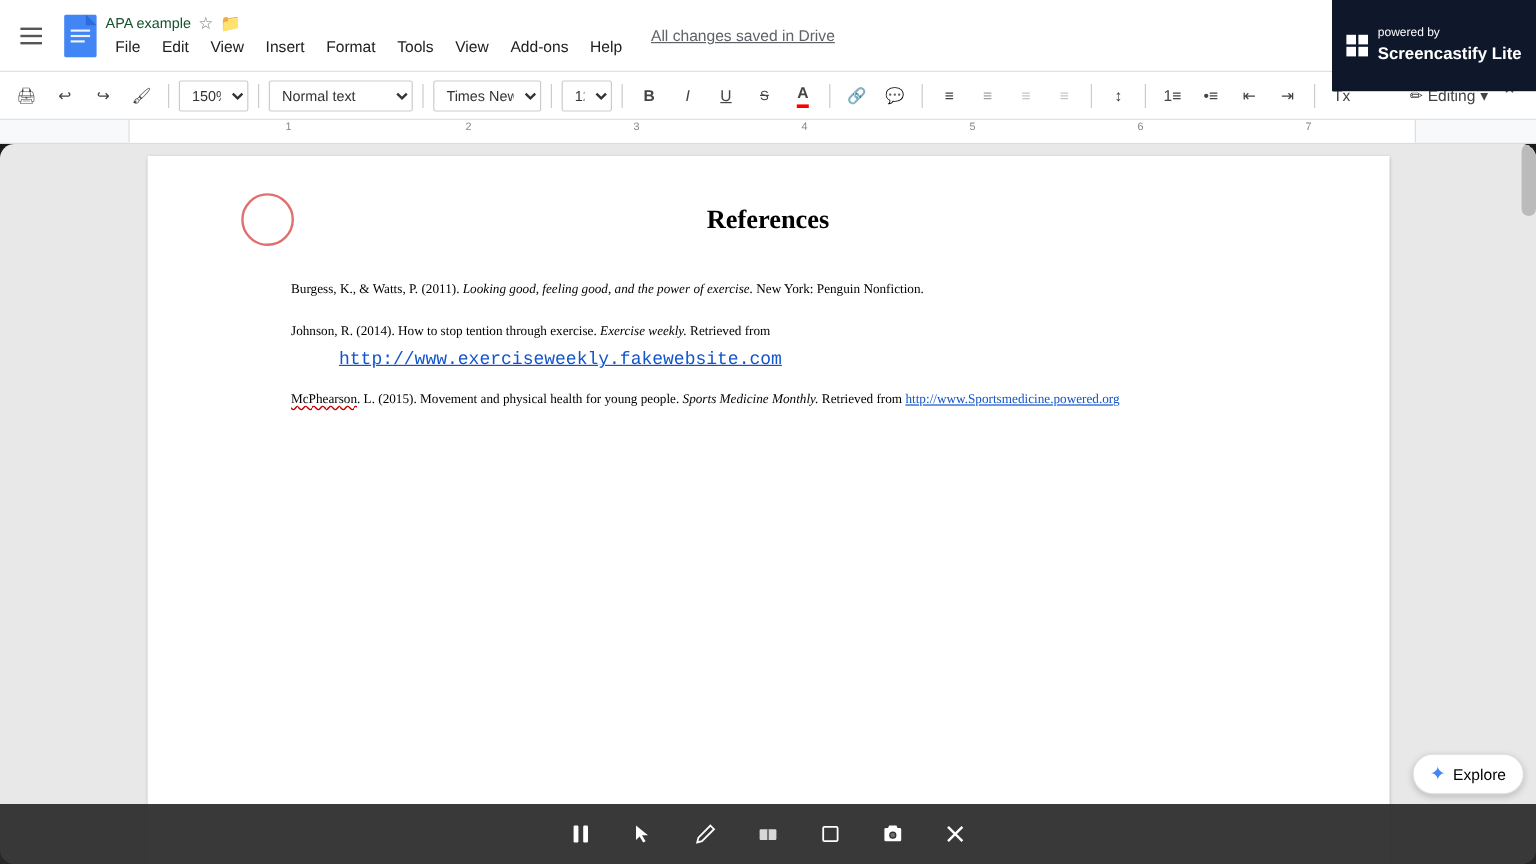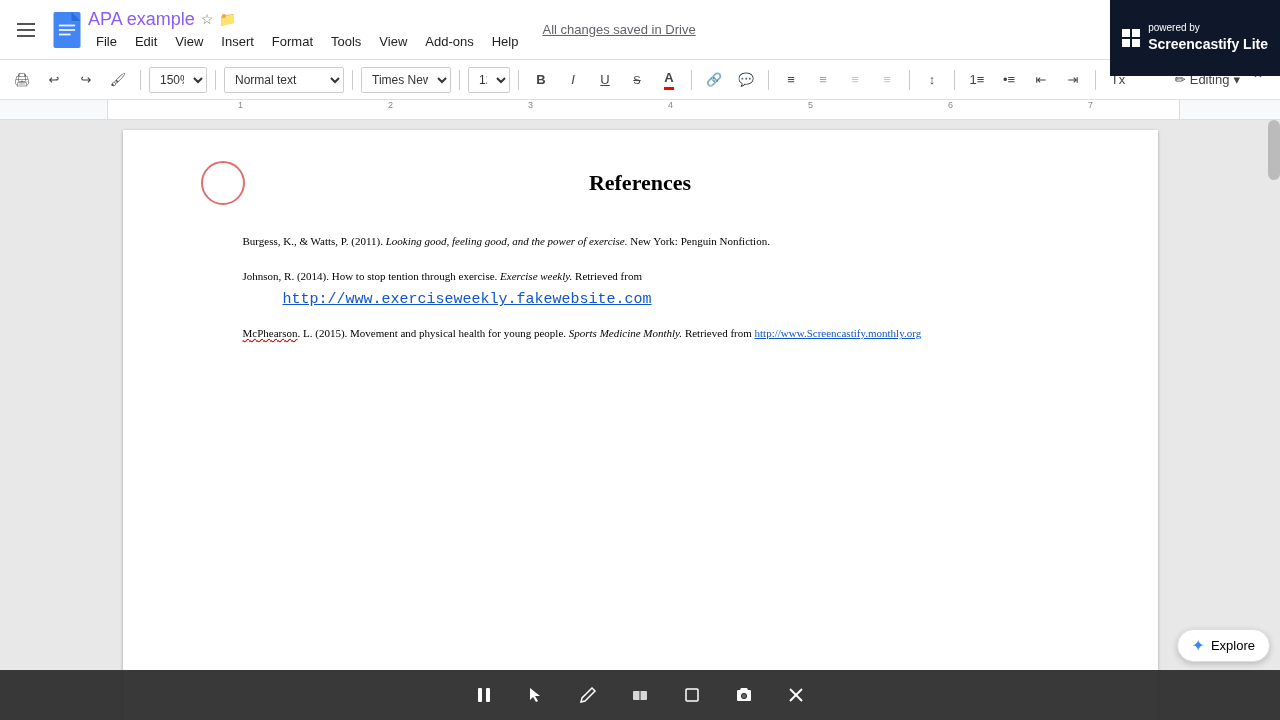--- a/index.html
+++ b/index.html
@@ -51,22 +51,22 @@
       justify-content: center;
     }
 
     #doc-title-row {
       display: flex;
       align-items: center;
       gap: 6px;
     }
 
     #doc-title {
-      font-size: 18px;
-      color: #8b5cf6;
+      font-size: 12px;
+      color: #14532d;
       font-weight: 400;
     }
 
     #star-icon, #folder-icon {
       font-size: 14px;
       color: #757575;
       cursor: pointer;
     }
 
     #menu-bar {
@@ -213,20 +213,21 @@
       color: #888;
       text-align: center;
     }
 
     
     #main-area {
       background: #e8e8e8;
       height: calc(720px - 60px - 40px - 20px);
       overflow: hidden;
       position: relative;
+      border-radius: 12px;
     }
 
     
     #doc-page {
       background: #fff;
       width: 1035px;
       margin: 0 auto;
       margin-top: 10px;
       min-height: 620px;
       box-shadow: 0 1px 3px rgba(0,0,0,0.3);
@@ -526,21 +527,21 @@
     </div>
 
     <div class="ref-entry">
       <span>Johnson, R. (2014). How to stop tention through exercise. </span><em>Exercise weekly.</em><span> Retrieved from</span>
     </div>
     <div style="padding-left: 40px; margin-top: -10px; margin-bottom: 16px; font-family: Liberation Mono, monospace; font-size: 15px;">
       <a class="ref-link" href="#">http://www.exerciseweekly.fakewebsite.com</a>
     </div>
 
     <div class="ref-entry">
-      <span class="squiggly-underline">McPhearson</span><span>. L. (2015). Movement and physical health for young people. </span><em>Sports Medicine Monthly.</em><span> Retrieved from </span><a class="ref-link" href="#">http://www.Screencastify.monthly.org</a>
+      <span class="squiggly-underline">McPhearson</span><span>. L. (2015). Movement and physical health for young people. </span><em>Sports Medicine Monthly.</em><span> Retrieved from </span><a class="ref-link" href="#">http://www.Sportsmedicine.powered.org</a>
     </div>
 
   </div>
 
   <div id="scrollbar">
     <div id="scrollbar-thumb"></div>
   </div>
 
   <div id="explore-btn">
     <span class="explore-icon">✦</span>

